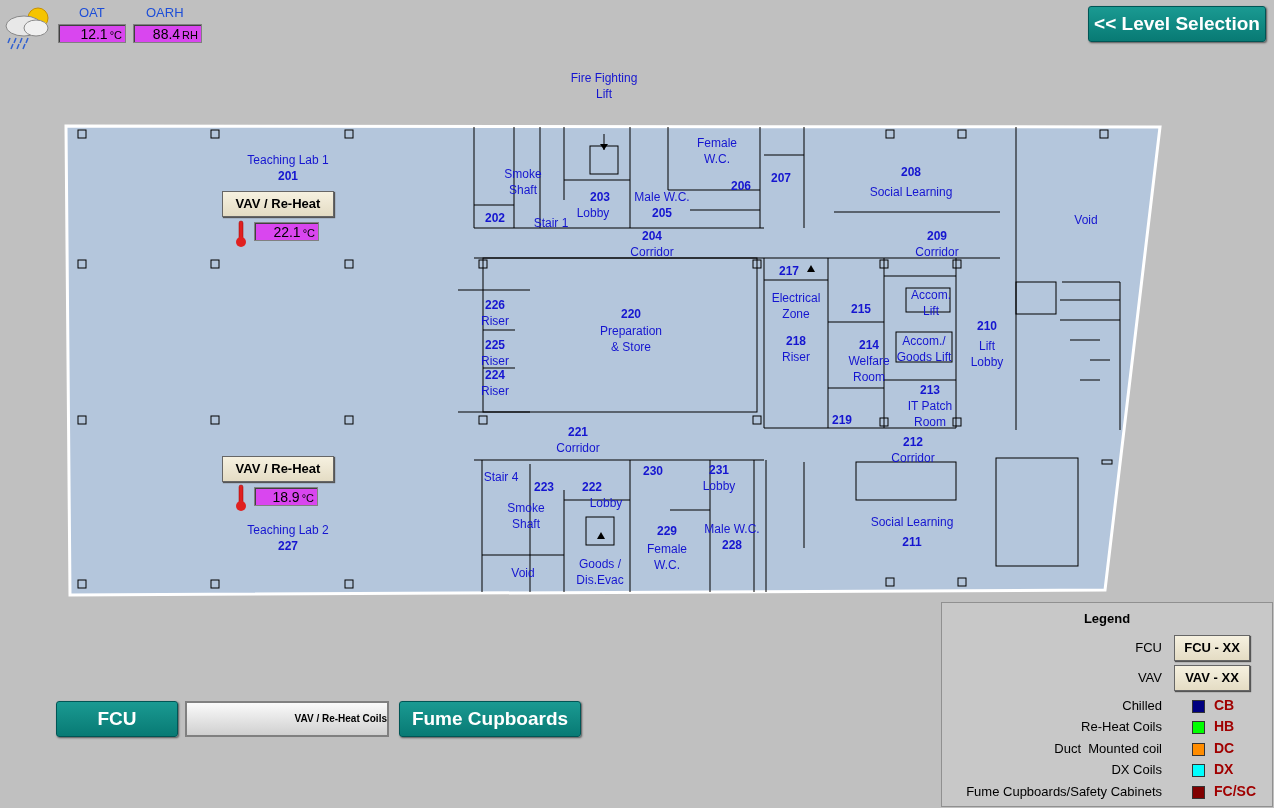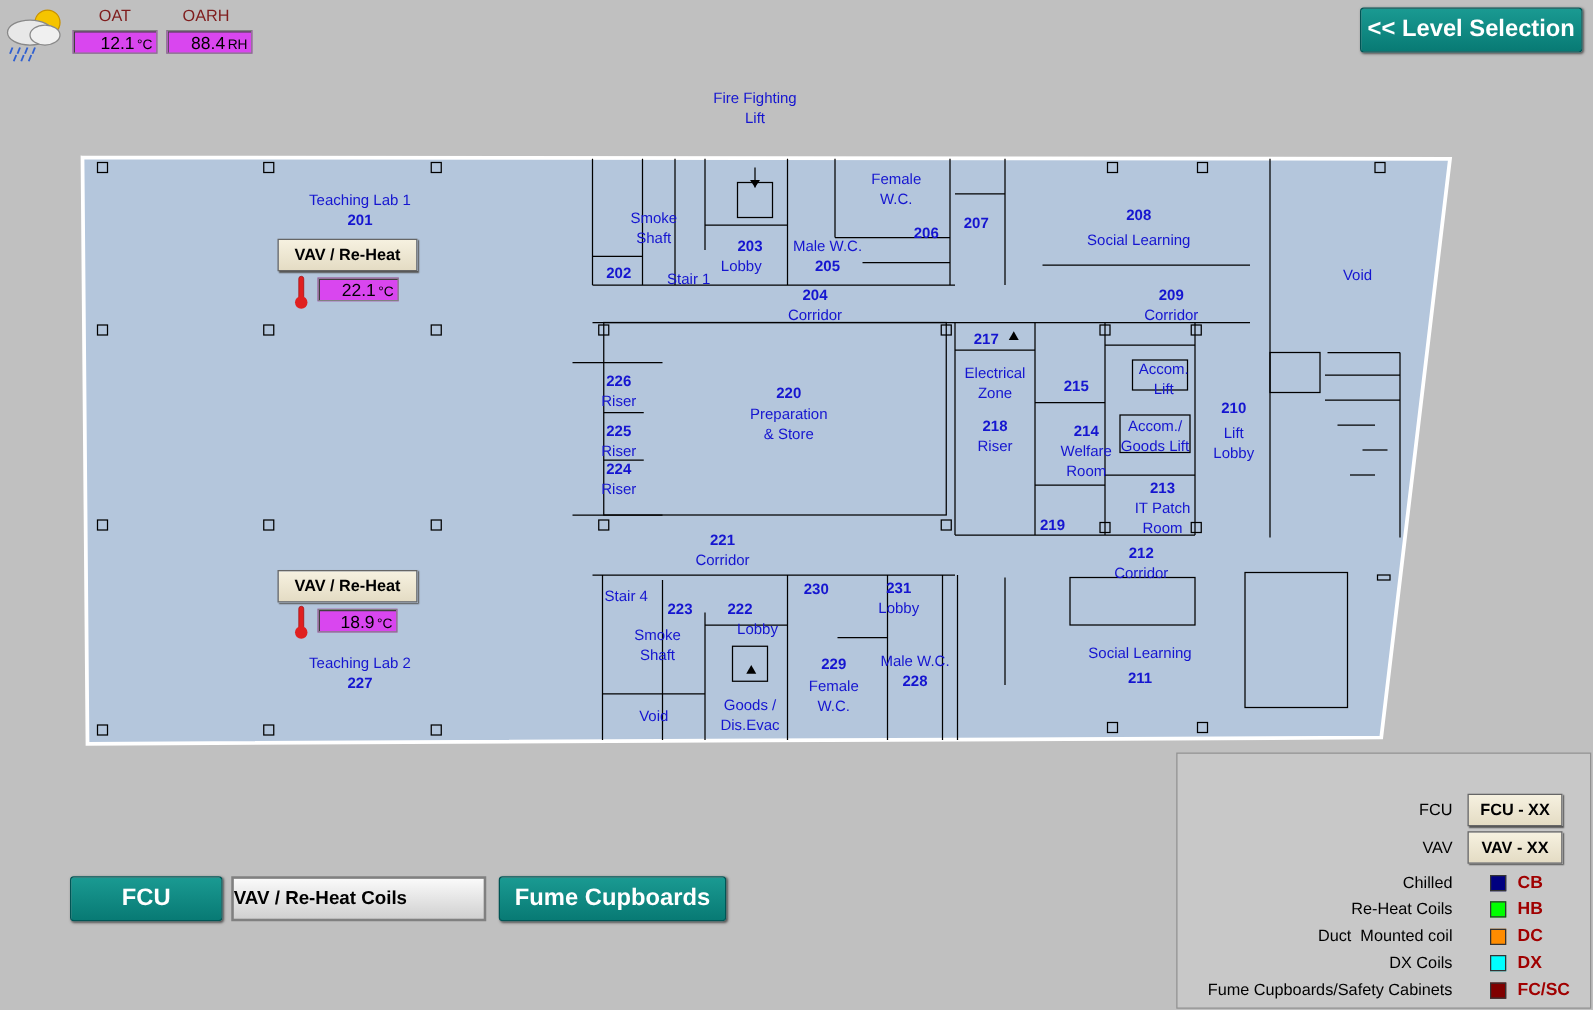--- a/index.html
+++ b/index.html
@@ -1,26 +1,26 @@
 <!DOCTYPE html>
 <html><head>
 <meta charset="utf-8">
 <style>
   html, body { margin:0; padding:0; }
   body { width:1274px; height:808px; background:#c0c0c0; position:relative; overflow:hidden;
          font-family:"Liberation Sans", sans-serif; }
   .abs { position:absolute; }
-  .lbl { position:absolute; font-size:12px; color:#7f1d1d; }
+  .lbl { position:absolute; font-size:12px; color:#1d4ed8; }
   .valbox { position:absolute; background:#d946ef; border:1px solid #808080; box-shadow:inset 1px 1px 0 #404040;
             font-size:14px; text-align:right; height:19px; line-height:19px; padding-right:3px; box-sizing:border-box; }
   .valbox .unit { font-size:11px; margin-left:2px; }
   .teal-btn { position:absolute; background:linear-gradient(#1a9a92,#087a74); color:#fff; font-weight:bold; font-size:19px;
               border:1px solid #055; border-radius:3px; text-align:center; box-shadow:1px 1px 2px #555; cursor:pointer; }
-  .grey-btn { position:absolute; background:linear-gradient(#fafafa,#d0d0d0); color:#000; font-weight:bold; font-size:15px;
-              border:2px solid #808080; text-align:left; cursor:pointer; }
+  .grey-btn { position:absolute; background:linear-gradient(#fafafa,#d0d0d0); color:#000; font-weight:bold; font-size:10px;
+              border:2px solid #808080; text-align:right; cursor:pointer; }
   .vav-btn { position:absolute; background:linear-gradient(#f6f1e0,#e4dcc4); border:1px solid #666; box-shadow:1px 1px 1px #555;
              font-size:13px; font-weight:bold; text-align:center; cursor:pointer; }
   .room { position:absolute; color:#1515d0; font-size:12px; text-align:center; line-height:16px; white-space:nowrap; transform:translateX(-50%); }
   .room b { font-weight:bold; }
   .legend { position:absolute; left:941px; top:602px; width:330px; height:203px; background:#c8c8c8; border:1px solid #909090; }
   .legend .title { position:absolute; left:0; right:0; top:8px; text-align:center; font-weight:bold; font-size:13px; }
   .legend .rlbl { position:absolute; text-align:right; white-space:nowrap; }
   .sw { position:absolute; width:11px; height:11px; border:1px solid #333; }
   .code { position:absolute; color:#a00000; font-weight:bold; font-size:14px; }
 </style>
@@ -254,20 +254,21 @@
 </div>
 <div class="valbox" style="left:254px;top:487px;width:64px;">
   <span>18.9</span><span class="unit">°C</span>
 </div>
 
 <div class="teal-btn" style="left:56px;top:701px;width:120px;height:34px;line-height:34px;">FCU</div>
 <div class="grey-btn" style="left:185px;top:701px;width:200px;height:32px;line-height:32px;">VAV / Re-Heat Coils</div>
 <div class="teal-btn" style="left:399px;top:701px;width:180px;height:34px;line-height:34px;">Fume Cupboards</div>
 
 <div class="legend">
+  <div class="title">Legend</div>
   <div class="rlbl" style="right:110px;top:37px;font-size:13px;">FCU</div>
   <div class="vav-btn" style="left:232px;top:32px;width:74px;height:24px;line-height:24px;">FCU - XX</div>
   <div class="rlbl" style="right:110px;top:67px;font-size:13px;">VAV</div>
   <div class="vav-btn" style="left:232px;top:62px;width:74px;height:24px;line-height:24px;">VAV - XX</div>
 
   <div class="rlbl" style="right:110px;top:95px;font-size:13px;">Chilled</div>
   <div class="sw" style="left:250px;top:97px;background:#000080;"></div>
   <div class="code" style="left:272px;top:94px;">CB</div>
 
   <div class="rlbl" style="right:110px;top:116px;font-size:13px;">Re-Heat Coils</div>

